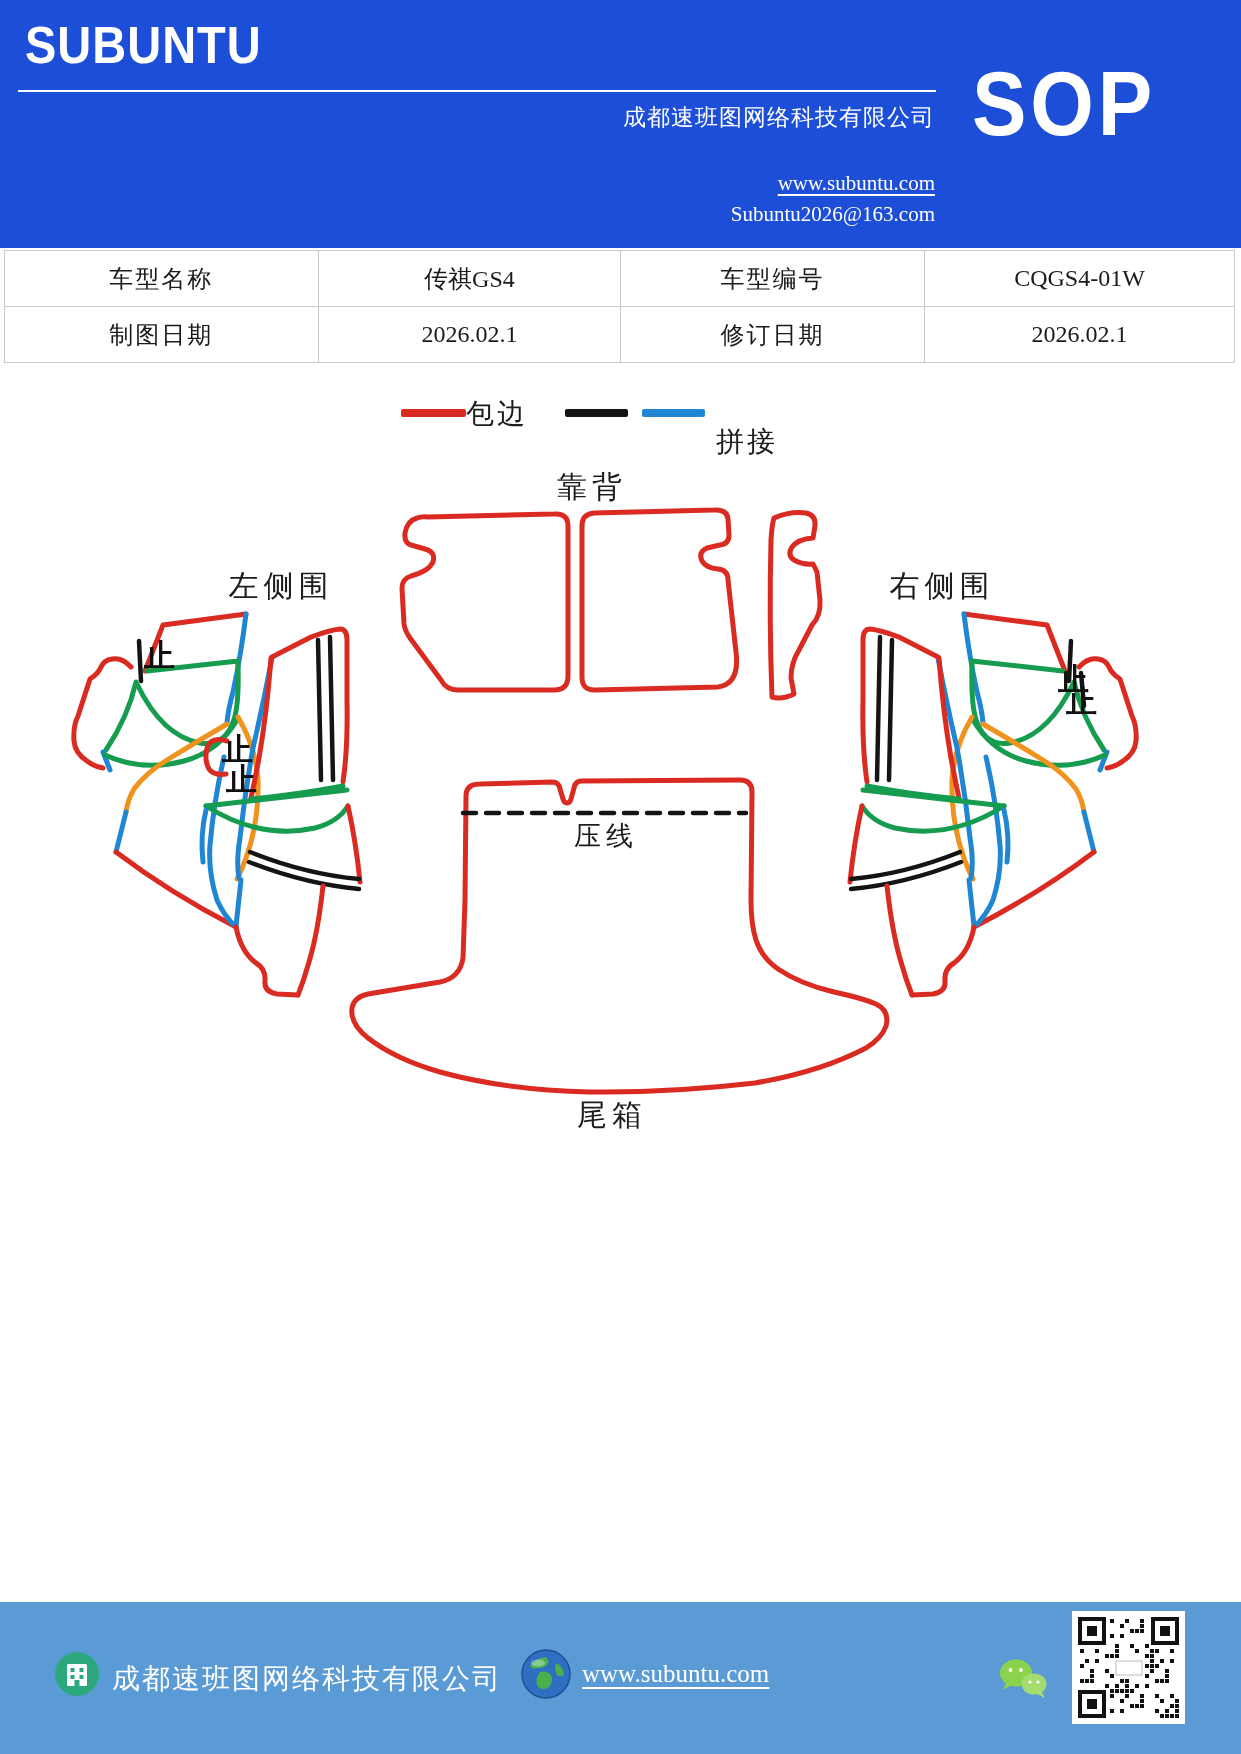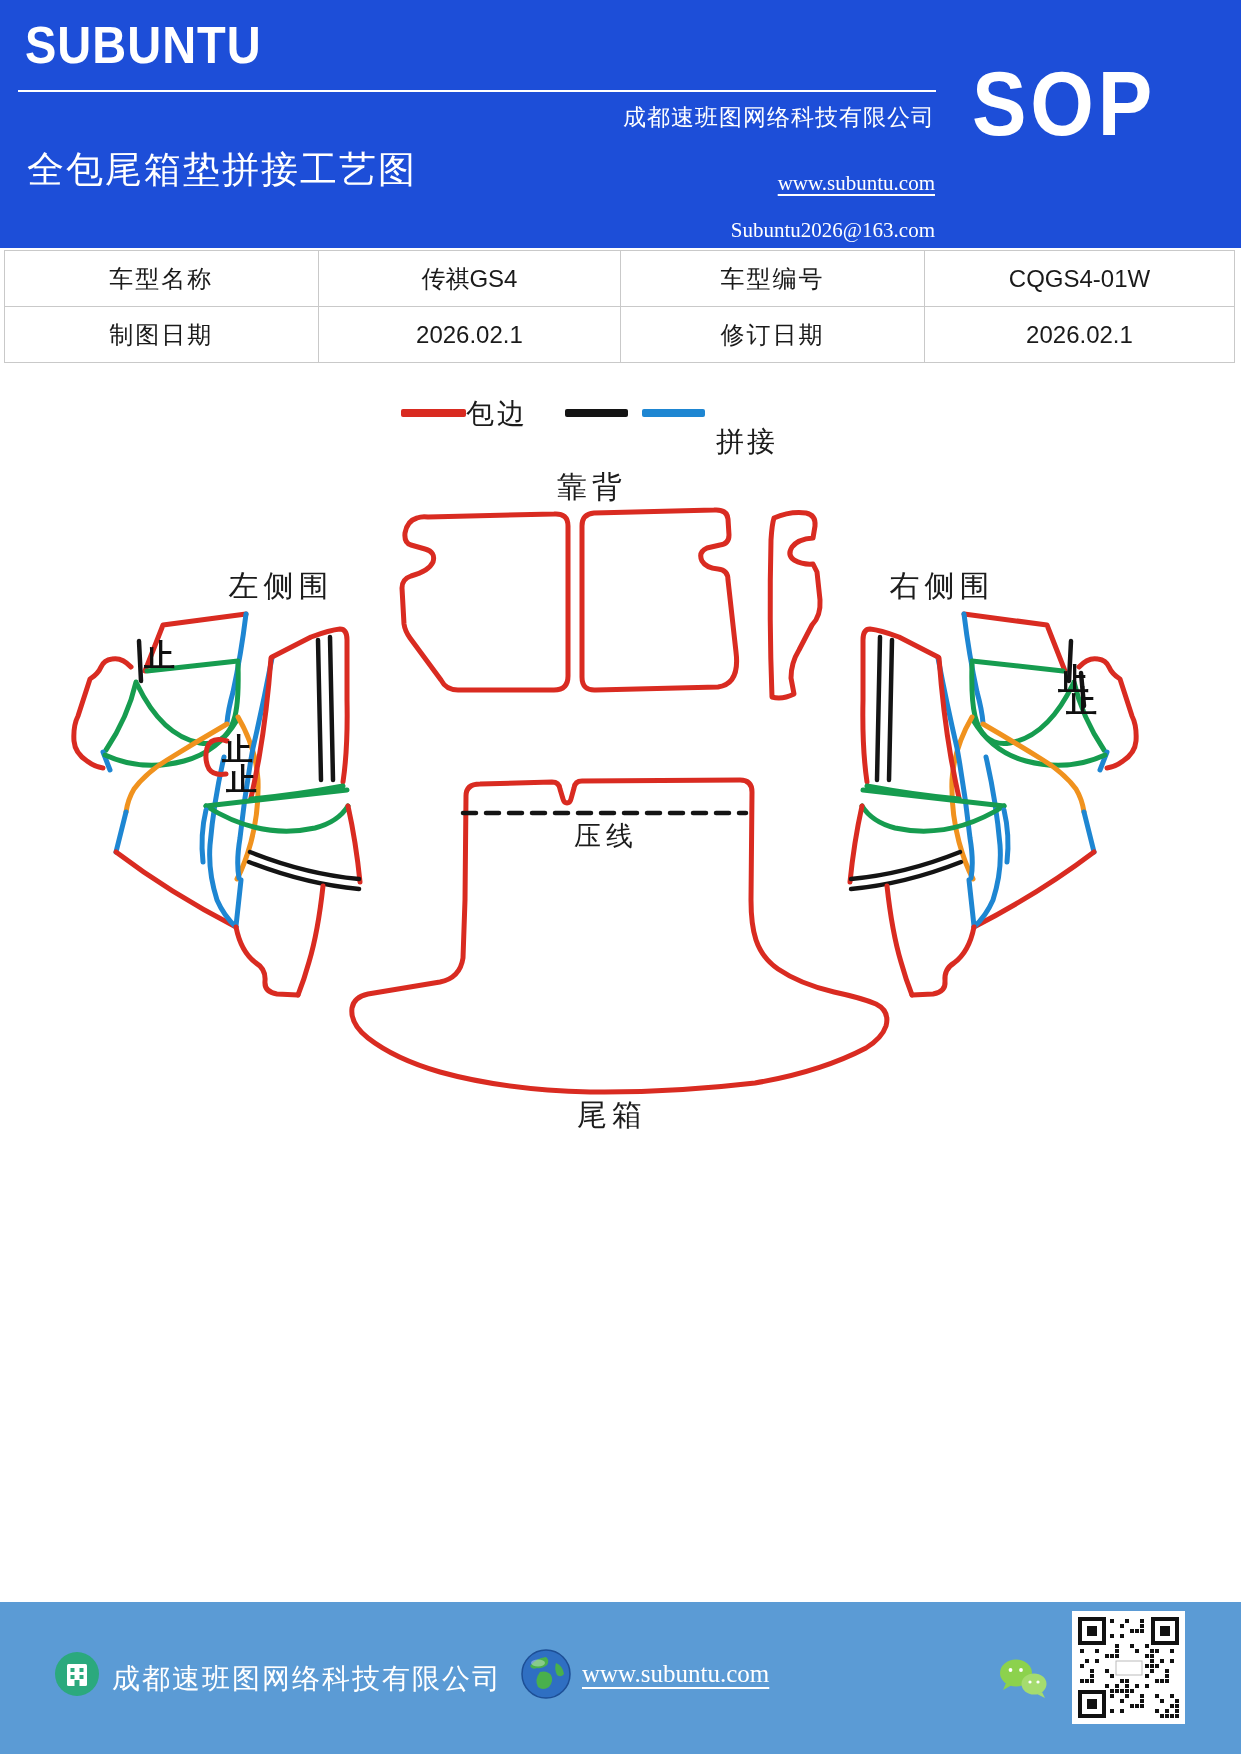--- a/index.html
+++ b/index.html
@@ -5,28 +5,28 @@
   html,body{margin:0;padding:0;background:#ffffff;}
   body{font-family:"Liberation Sans", sans-serif; width:1241px; height:1754px; position:relative; overflow:hidden;}
   
   .header{position:absolute; left:0; top:0; width:1241px; height:248px; background:#1d4ed8; color:#fff;}
   .logo{position:absolute; left:25px; top:14px; font-size:47px; font-weight:800; letter-spacing:1px; transform:scale(1,1.12); transform-origin:left top;}
   .header-rule{position:absolute; left:18px; top:90px; width:918px; height:2px; background:#ffffff;}
   .doc-title{position:absolute; left:27px; top:145px; font-size:37px; letter-spacing:2px; font-family:"Liberation Serif", serif;}
   .hdr-right{position:absolute; right:306px; top:102px; text-align:right; font-family:"Liberation Serif", serif;}
   .hdr-company{font-size:23px; letter-spacing:1px;}
   .hdr-site{display:inline-block; margin-top:38px; font-size:21px; color:#fff; text-decoration:underline; text-underline-offset:4px;}
-  .hdr-mail{margin-top:22px; font-size:21px;}
+  .hdr-mail{margin-top:6px; font-size:21px;}
   .sop{position:absolute; left:972px; top:52px; font-size:86px; font-weight:800; letter-spacing:4px; transform:scale(0.95,1.05); transform-origin:left top;}
   
   .info-table{position:absolute; left:4px; top:250px; width:1231px; height:113px; border-collapse:collapse; table-layout:fixed; background:#fff;}
   .info-table td{border:1px solid #c9c9c9; text-align:center; vertical-align:middle; font-size:24px; color:#1a1a1a;}
   .col0{width:25.5%;} .col1{width:24.6%;} .col2{width:24.7%;} .col3{width:25.2%;}
   td.k{font-family:"Liberation Serif", serif; letter-spacing:2px;}
-  td.v{font-family:Liberation Sans, sans-serif;}
+  td.v{font-family:Liberation Serif, serif;}
   
   .legend{position:absolute; left:0; top:396px; width:1241px; height:40px;}
   .legend .bar{position:absolute; top:13px; height:8px; border-radius:2px;}
   .bar-red{left:401px; width:65px; background:#d92b21;}
   .bar-black{left:565px; width:63px; background:#141414;}
   .bar-blue{left:642px; width:63px; background:#1e86d2;}
   .legend .lab{position:absolute; top:-1px; font-size:28px; color:#1c1c1c; letter-spacing:3px;}
   .lab-edge{left:466px;} .lab-stitch{left:716px;margin-top:28px;}
   
   .diagram{position:absolute; left:0; top:420px; width:1241px; height:760px;}
@@ -37,21 +37,20 @@
   .ft-company{position:absolute; left:112px; top:58px; font-size:28px; letter-spacing:2px; font-family:"Liberation Serif", serif;}
   .ft-site{position:absolute; left:582px; top:58px; font-size:25px; color:#fff; text-decoration:underline; text-underline-offset:5px; font-family:"Liberation Serif", serif;}
   .icon{position:absolute;}
 </style>
 </head>
 <body>
 
 <div class="header">
   <div class="logo">SUBUNTU</div>
   <div class="header-rule"></div>
-  <div class="doc-title">全包尾箱垫拼接工艺图</div>
   <div class="hdr-right">
     <div class="hdr-company">成都速班图网络科技有限公司</div>
     <div><a class="hdr-site">www.subuntu.com</a></div>
     <div class="hdr-mail">Subuntu2026@163.com</div>
   </div>
   <div class="sop">SOP</div>
 </div>
 
 <table class="info-table">
   <colgroup>

